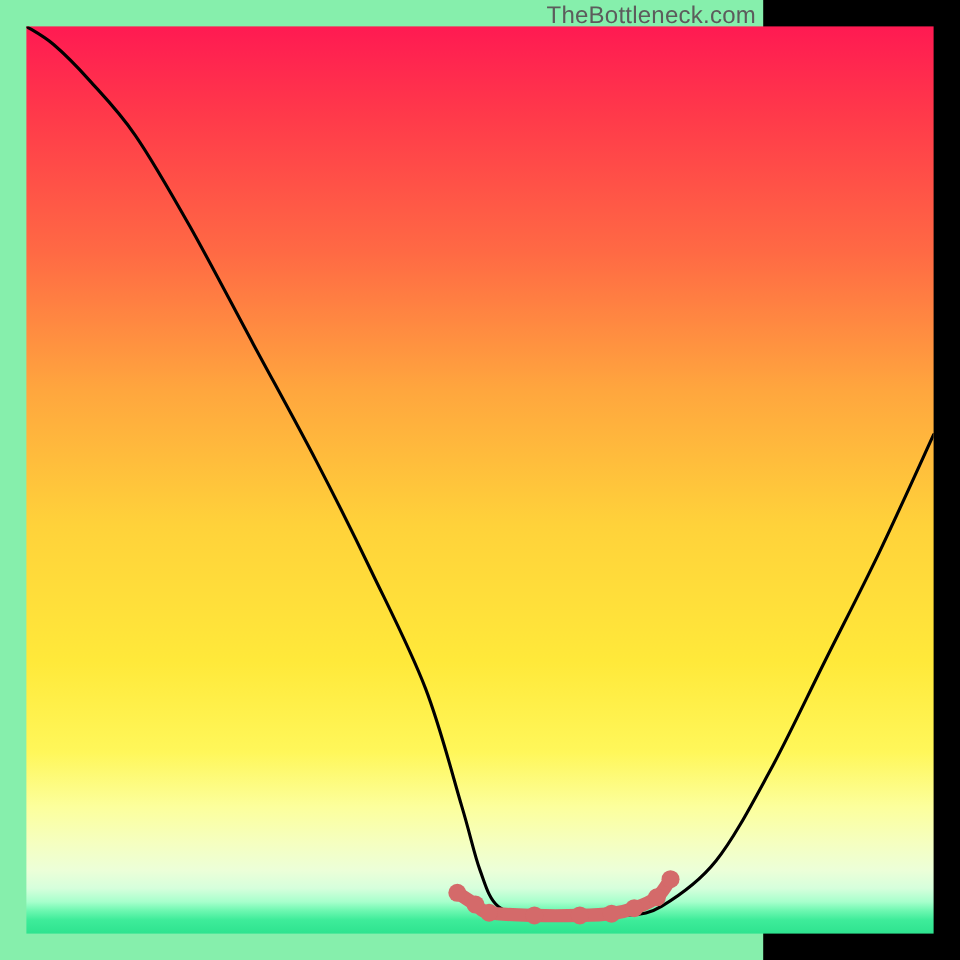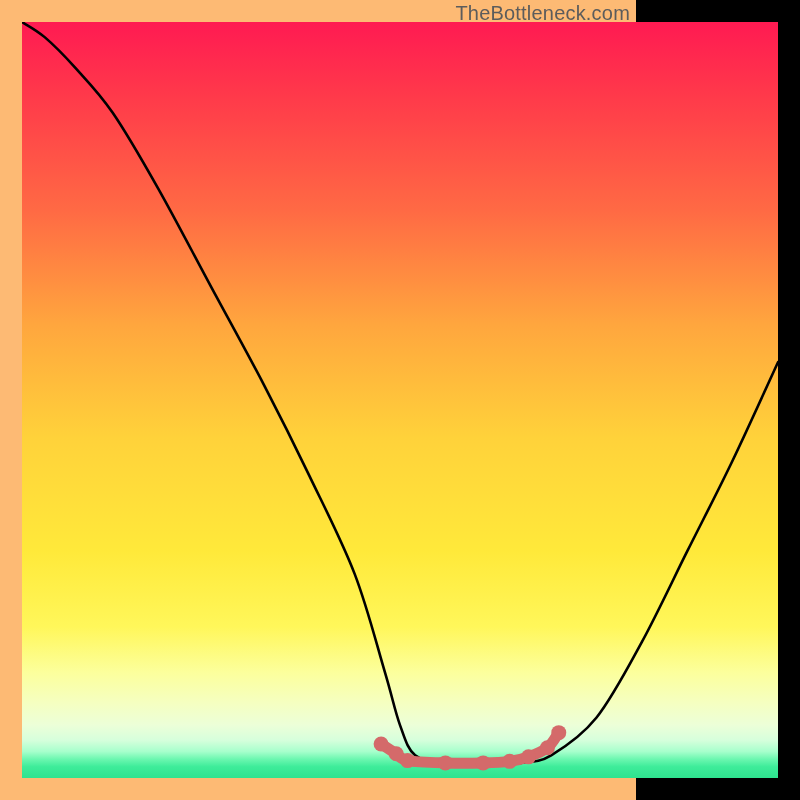--- a/index.html
+++ b/index.html
@@ -10,21 +10,21 @@
     background: #000;
     overflow: hidden;
     font-family: Arial, Helvetica, sans-serif;
   }
   .frame {
     position: absolute;
     top: 0;
     left: 0;
     width: 636px;
     height: 800px;
-    background: #fdba74;
+    background: #86efac;
   }
   .plot-area {
     position: absolute;
     left: 22px;
     top: 22px;
     width: 756px;
     height: 756px;
     
     background: linear-gradient(to bottom,
       #ff1a52 0%,

